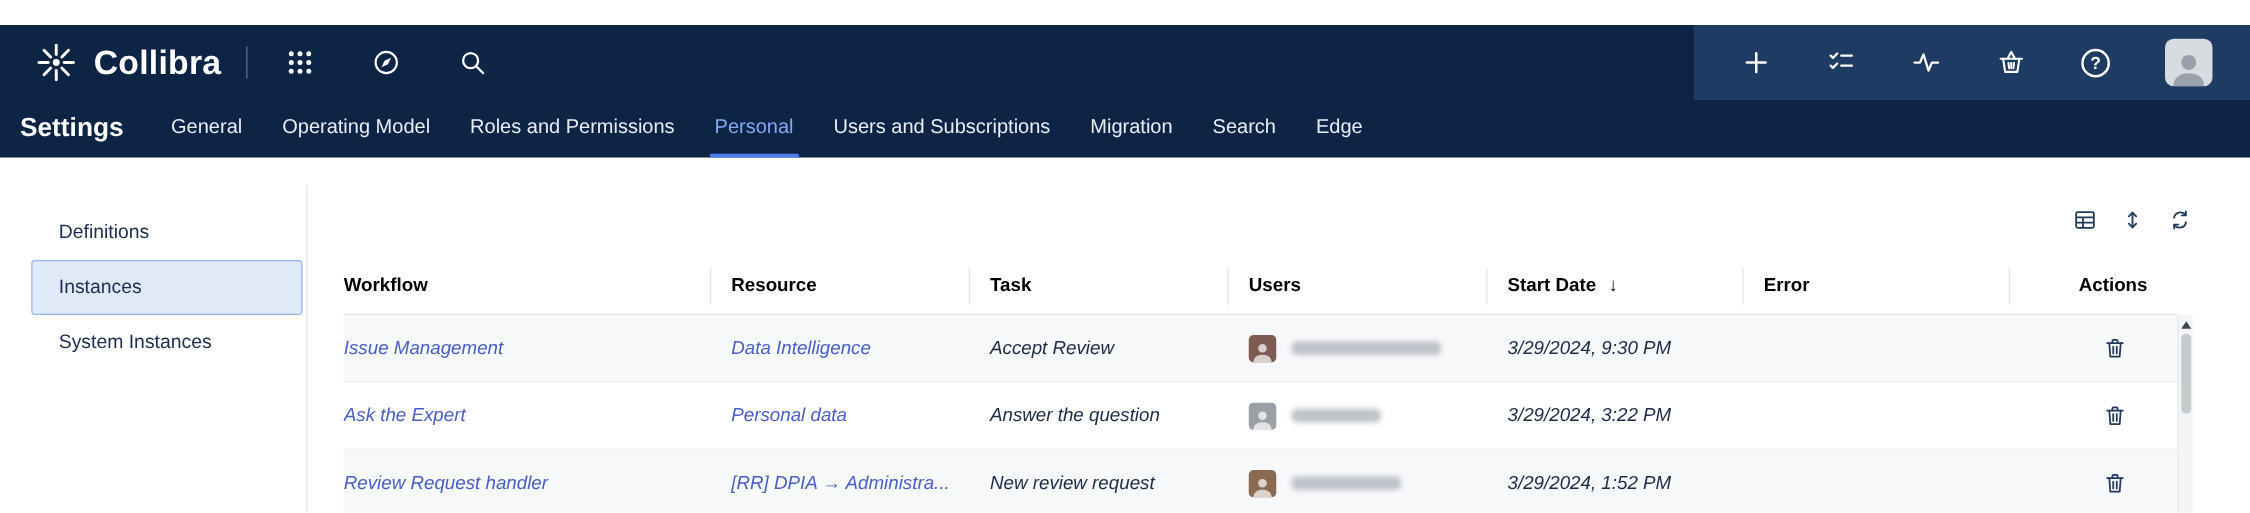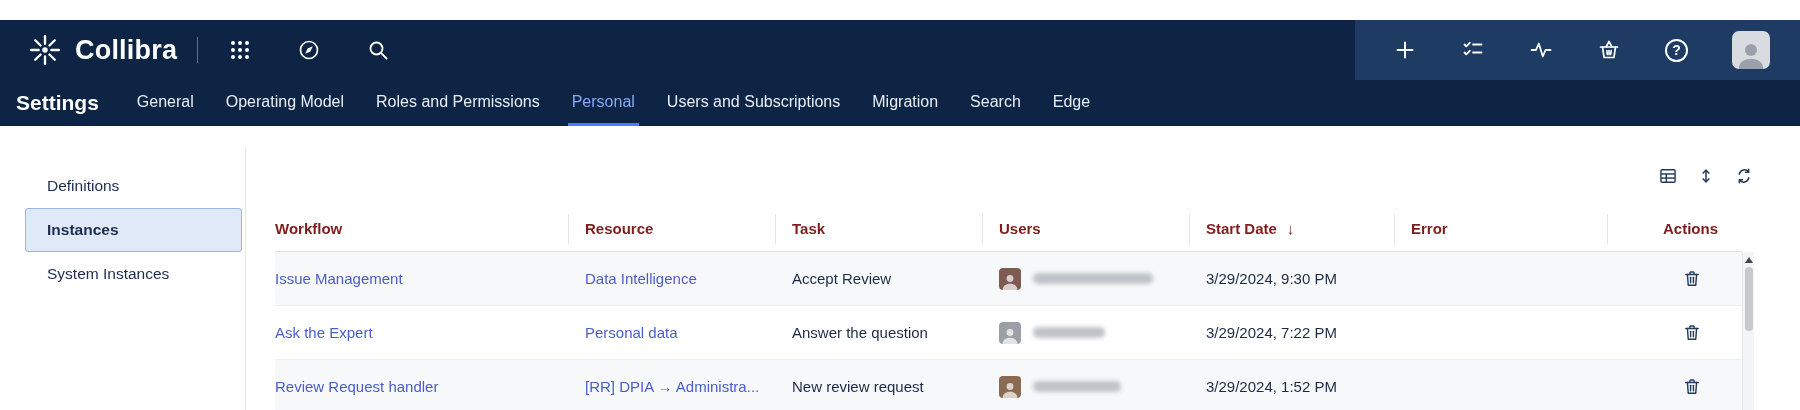--- a/index.html
+++ b/index.html
@@ -30,37 +30,37 @@
   .tabs { display:flex; margin-left:34px; gap:24px; }
   .tab { color:#e9edf4; font-size:16px; display:flex; align-items:center; padding:0 4px;
          border-bottom:3px solid transparent; cursor:pointer; white-space:nowrap; }
   .tab.active { color:#86a9f5; border-bottom-color:#4c7df0; font-weight:500; }
 
   
   .main { display:flex; height:304px; padding-top:22px; }
   .sidebar { width:246px; padding-left:25px; border-right:1px solid #e3e6ea; padding-top:16px; }
   .side-item { height:44px; display:flex; align-items:center; padding-left:21px; font-size:15.5px;
                color:#1c2d4f; border:1px solid transparent; border-radius:3px; margin-right:3px; cursor:pointer; }
-  .side-item.active { background:#dfe9f8; border-color:#98b6e6; font-weight:700; }
+  .side-item.active { background:#dfe9f8; border-color:#98b6e6; font-weight:400; }
 
   .content { flex:1; padding-left:29px; padding-right:46px; position:relative; }
   .toolbar { display:flex; justify-content:flex-end; align-items:center; gap:18px; height:36px; margin-top:10px; }
   .icon-20 { width:20px; height:20px; }
 
   
   .table-wrap { position:relative; margin-top:12px; }
   .grid { margin-right:12px; }
   .hrow { display:flex; height:46px; align-items:center; background:#ffffff; border-bottom:1px solid #dfe3e8; }
-  .hcell { font-weight:700; font-size:15px; color:#7f1d1d; padding-left:16px; height:30px;
+  .hcell { font-weight:700; font-size:15px; color:#000000; padding-left:16px; height:30px;
            display:flex; align-items:center; border-right:1px solid #e2e5e9; cursor:pointer; }
   .hcell:first-child { padding-left:0; }
   .hcell:last-child { border-right:none; justify-content:flex-end; padding-right:24px; }
   .sort-glyph { margin-left:10px; font-weight:400; font-size:15px; }
 
-  .grid-row { display:flex; height:54px; align-items:center; border-bottom:1px solid #edeff2; }
+  .grid-row { display:flex; height:54px; align-items:center; border-bottom:1px solid #edeff2;font-style:italic; }
   .grid-row.striped { background:#f7f8fa; }
   .cell { font-size:15px; color:#1d2b47; padding-left:16px; display:flex; align-items:center; overflow:hidden; white-space:nowrap; }
   .cell:first-child { padding-left:0; }
   .col-workflow { width:294px; }
   .col-resource { width:207px; }
   .col-task     { width:207px; }
   .col-users    { width:207px; }
   .col-date     { width:205px; }
   .col-error    { width:213px; }
   .col-actions  { flex:1; justify-content:flex-end; padding-right:40px; }
@@ -287,21 +287,21 @@
           <div class="cell col-task">Answer the question</div>
           <div class="cell col-users">
             <span class="avatar-cell" style="background: rgb(154, 160, 166);">
               <svg width="20" height="18" viewBox="0 0 24 22">
                   <circle cx="12" cy="8" r="4.2" fill="rgba(255,255,255,.7)"></circle>
                   <path d="M3 22c0-5 4-7.6 9-7.6s9 2.6 9 7.6" fill="rgba(255,255,255,.7)"></path>
                 </svg>
             </span>
             <span class="name-mask" style="width:72px"></span>
           </div>
-          <div class="cell col-date">3/29/2024, 7:22 PM</div>
+          <div class="cell col-date">3/29/2024, 3:22 PM</div>
           <div class="cell col-error"></div>
           <div class="cell col-actions">
             <button class="trash-btn">
               <svg viewBox="0 0 24 24" width="20" height="20">
                 <g stroke="#233a5c" stroke-width="1.7" fill="none" stroke-linecap="round" stroke-linejoin="round">
                   <path d="M4.5 6.5h15"></path>
                     <path d="M9.5 6V4.5a1 1 0 0 1 1-1h3a1 1 0 0 1 1 1V6"></path>
                   <path d="M6.5 6.5l1 13h9l1-13"></path>
                     <line x1="10.3" y1="10" x2="10.3" y2="16.5"></line>
                     <line x1="13.7" y1="10" x2="13.7" y2="16.5"></line>

